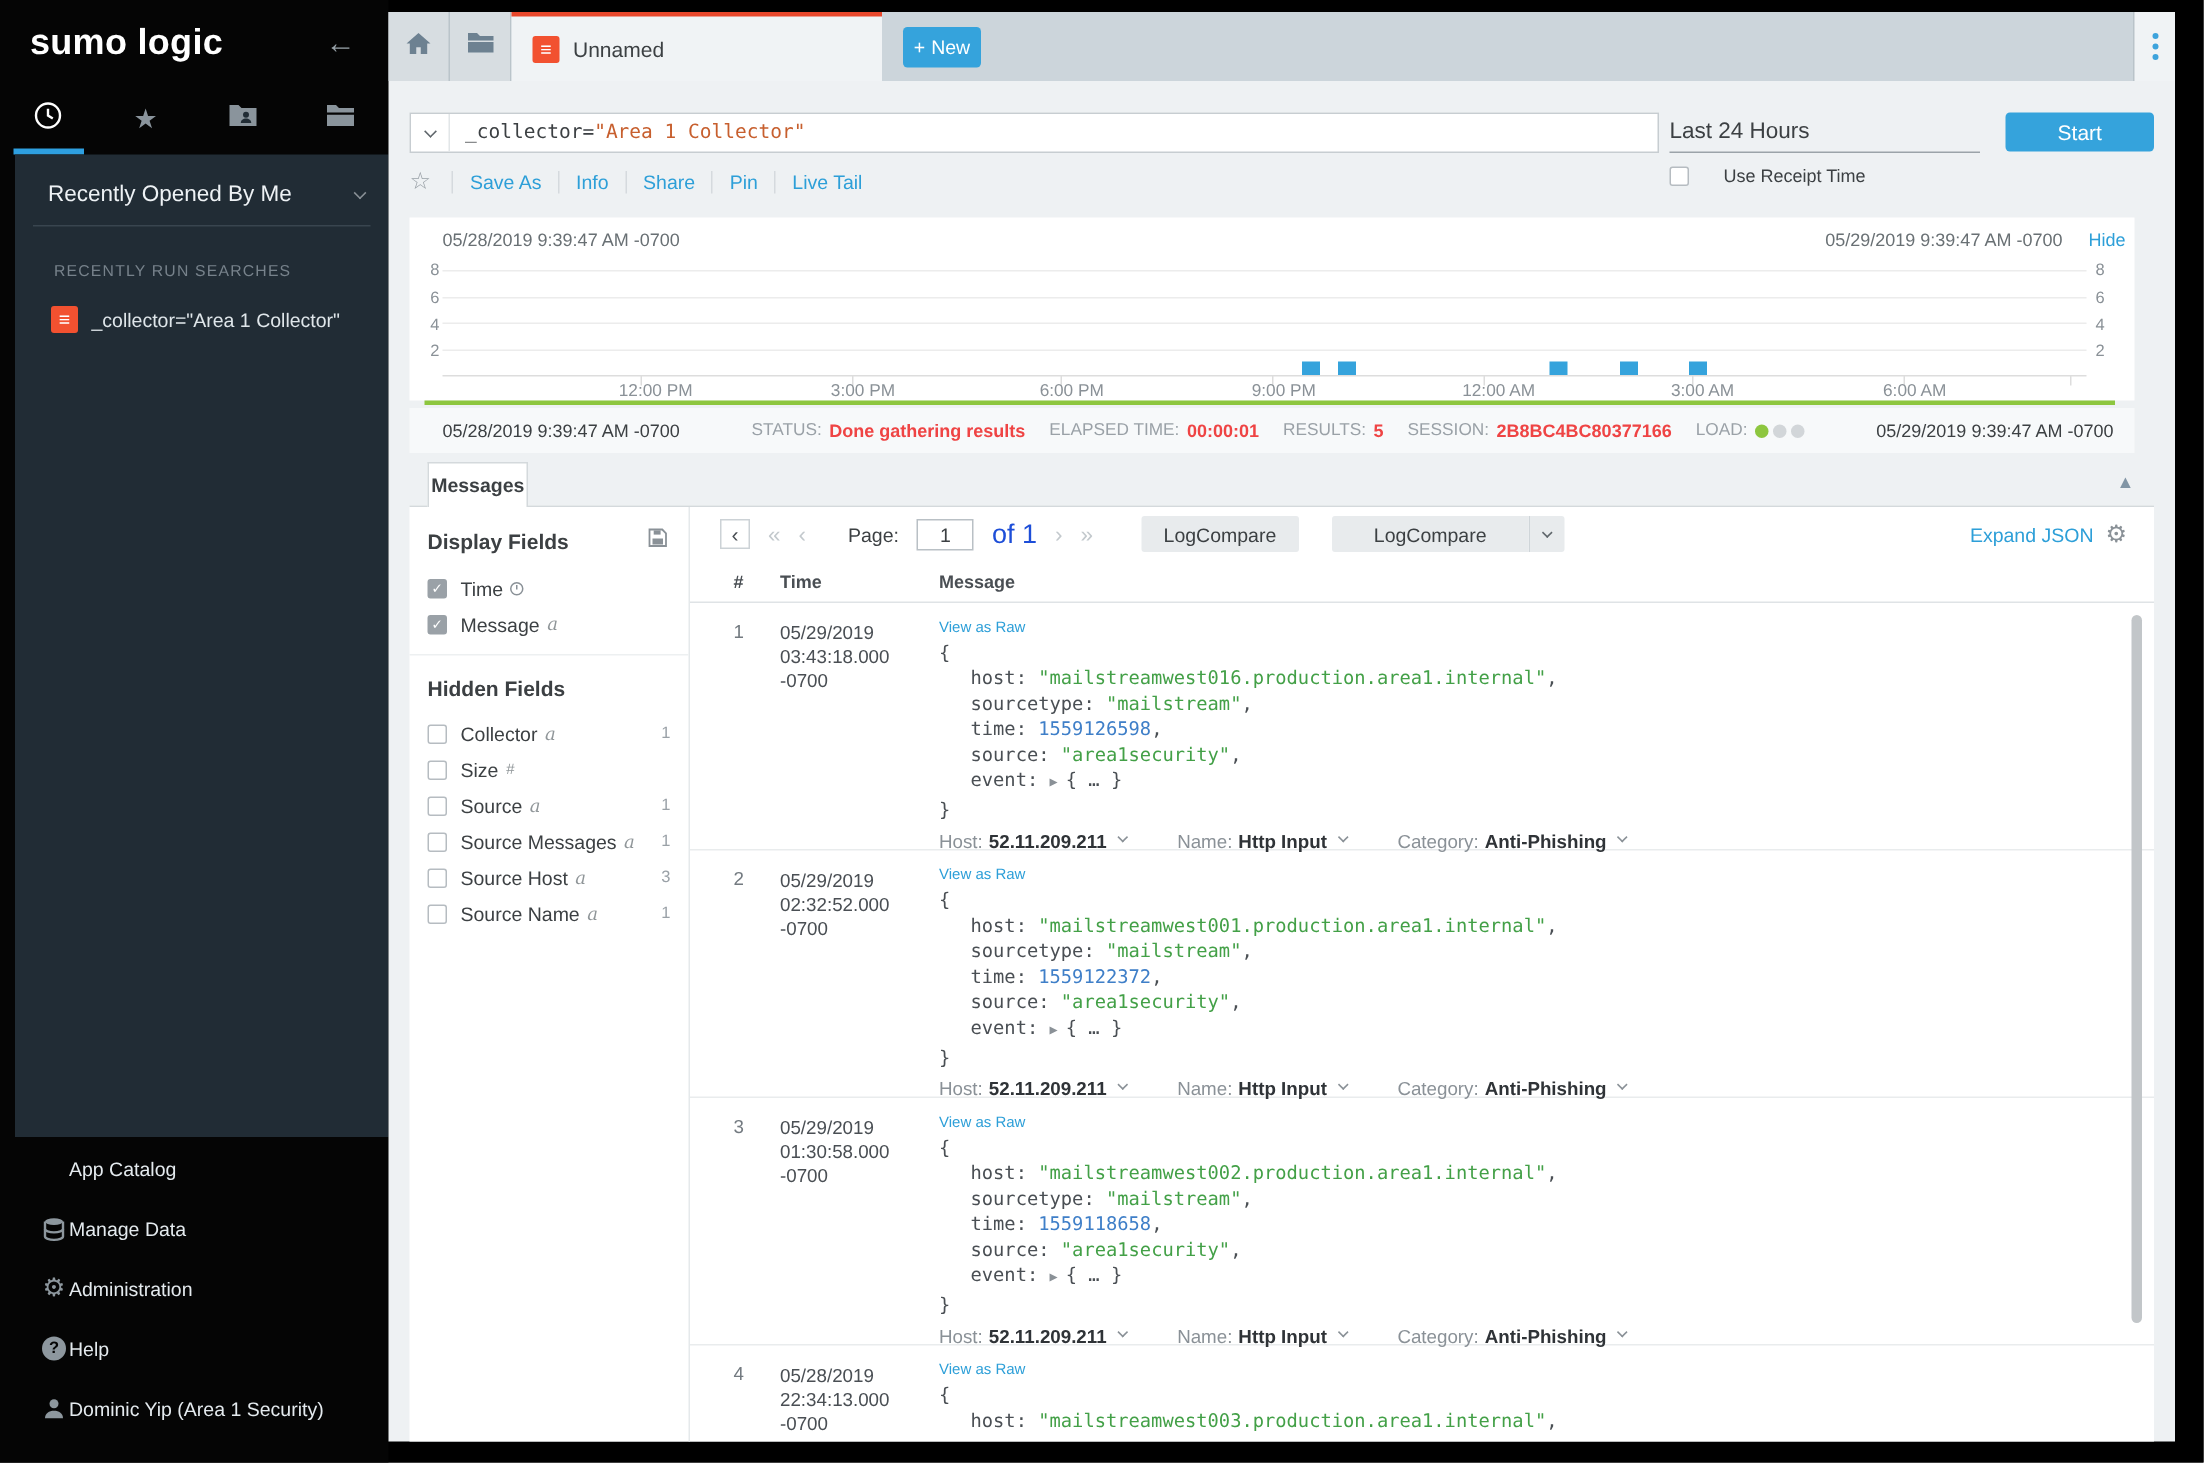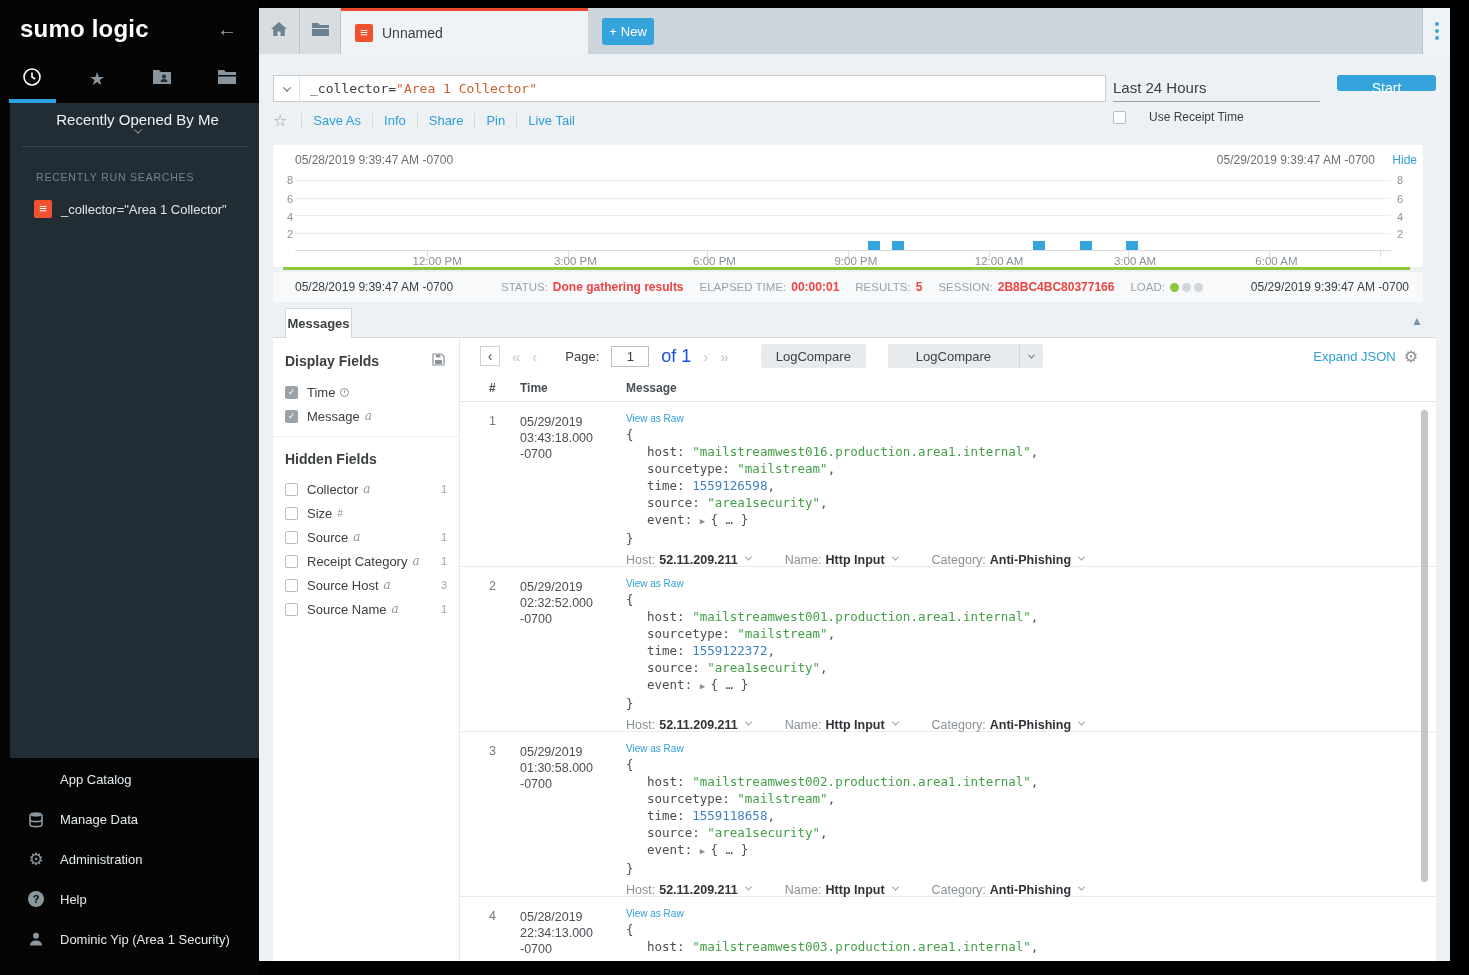--- a/index.html
+++ b/index.html
@@ -9,27 +9,27 @@
   
   .sidebar { position:absolute; left:0; top:0; width:259px; height:975px; background:#050505; }
   .logo-row { height:58px; display:flex; align-items:center; justify-content:space-between; padding:0 22px 0 20px; }
   .logo { color:#fff; font-size:24px; font-weight:bold; letter-spacing:0.2px; }
   .collapse-arrow { color:#97a1a8; font-size:20px; cursor:pointer; }
   .nav-row { display:flex; height:42px; }
   .nav-cell { position:relative; flex:1; display:flex; justify-content:center; align-items:center; }
   .nav-cell.active::after { content:''; position:absolute; left:9px; right:9px; bottom:-3px; height:4px; background:#2e9fe0; }
   .star-glyph { color:#8a949c; font-size:18px; }
   .side-panel { position:absolute; left:10px; top:103px; width:249px; height:655px; background:#212c35; }
-  .section-title { display:flex; align-items:center; justify-content:space-between; margin:0 12px; padding:8px 4px 12px 10px; border-bottom:1px solid #39454f; color:#eef2f5; font-size:15px;flex-direction:column; }
+  .section-title { display:flex; align-items:center; justify-content:space-between; margin:0 12px; padding:18px 4px 12px 10px; border-bottom:1px solid #39454f; color:#eef2f5; font-size:15px; }
   .recent-header { padding:24px 26px 12px 26px; color:#77828b; font-size:10.5px; letter-spacing:0.8px; }
   .recent-item { display:flex; align-items:center; gap:9px; padding:5px 14px 5px 24px; cursor:pointer; }
   .sumo-doc-icon { width:18px; height:18px; min-width:18px; border-radius:2px; background:#f25130; color:#fff; font-size:13px; line-height:17px; text-align:center; font-weight:bold; }
   .recent-item-label { color:#dfe6ea; font-size:13px; }
   .side-footer { position:absolute; left:0; bottom:16px; width:259px; }
-  .foot-item { height:40px; display:flex; align-items:center; gap:14px; padding-left:26px; cursor:pointer; }
+  .foot-item { height:40px; display:flex; align-items:center; padding-left:26px; cursor:pointer; }
   .foot-item .ficon { width:20px; display:flex; justify-content:center; align-items:center; }
   .foot-label { color:#e4eaee; font-size:13px; }
   .grid-icon { width:15px; height:15px; display:grid; grid-template-columns:1fr 1fr; gap:2px; }
   .grid-icon b { background:#8d979e; }
   .gear-glyph { color:#8d979e; font-size:17px; }
   .help-circle { width:16px; height:16px; border-radius:50%; background:#8d979e; color:#050505; font-size:11px; font-weight:bold; display:flex; align-items:center; justify-content:center; }
 
   
   .main { position:absolute; left:259px; top:8px; width:1191px; height:953px; background:#eef1f3; overflow:hidden; }
 
@@ -45,21 +45,21 @@
 
   
   .query-box { position:absolute; left:14px; top:67px; width:833px; height:27px; background:#fff; border:1px solid #c7cdd1; display:flex; align-items:center; }
   .query-chev-btn { width:26px; height:100%; border-right:1px solid #e2e6e8; display:flex; align-items:center; justify-content:center; cursor:pointer; }
   .chev { display:inline-block; width:6px; height:6px; border-right:1.6px solid #5f666b; border-bottom:1.6px solid #5f666b; transform:rotate(45deg) translate(-1px,-1px); }
   .chev.gray { border-color:#8a9197; }
   .chev.sm { width:5px; height:5px; }
   .query-text { font-family:"DejaVu Sans Mono",monospace; font-size:13px; padding-left:10px; color:#3c4043; white-space:pre; }
   .query-text .qval { color:#c75f2e; }
   .time-range { position:absolute; left:854px; top:67px; width:207px; height:27px; border-bottom:1px solid #9ba3a9; font-size:15px; color:#3c4043; line-height:25px; cursor:pointer; }
-  .start-btn { position:absolute; left:1078px; top:67px; width:99px; height:16px; background:#35a3dc; border-radius:3px; color:#fff; font-size:14px; text-align:center; line-height:26px; cursor:pointer; }
+  .start-btn { position:absolute; left:1078px; top:67px; width:99px; height:26px; background:#35a3dc; border-radius:3px; color:#fff; font-size:14px; text-align:center; line-height:26px; cursor:pointer; }
   .receipt-row { position:absolute; left:854px; top:102px; display:flex; align-items:center; gap:23px; }
   .cb { width:13px; height:13px; min-width:13px; border:1px solid #b6bcc1; border-radius:2px; background:#fff; font-size:9px; color:#fff; display:flex; align-items:center; justify-content:center; cursor:pointer; }
   .cb.on { background:#9aa1a7; border-color:#9aa1a7; }
   .receipt-label { font-size:12px; color:#3c4043; }
   .actions-row { position:absolute; left:14px; top:103px; display:flex; align-items:center; }
   .fav-star { color:#9aa1a7; font-size:16px; margin-right:14px; cursor:pointer; }
   .action-link { font-size:13px; color:#2d9fd8; padding:0 11px; border-left:1px solid #d5dade; cursor:pointer; }
 
   
   .hist-panel { position:absolute; left:14px; top:137px; width:1150px; height:122px; background:#fff; }
@@ -397,21 +397,21 @@
               <span class="fcount"></span>
             </div>
             <div class="field-row">
               <span class="cb"></span>
               <span class="flabel">Source</span>
               <span class="ftype ft-text">a</span>
               <span class="fcount">1</span>
             </div>
             <div class="field-row">
               <span class="cb"></span>
-              <span class="flabel">Receipt Category</span>
+              <span class="flabel">Source Messages</span>
               <span class="ftype ft-text">a</span>
               <span class="fcount">1</span>
             </div>
             <div class="field-row">
               <span class="cb"></span>
               <span class="flabel">Source Host</span>
               <span class="ftype ft-text">a</span>
               <span class="fcount">3</span>
             </div>
             <div class="field-row">

